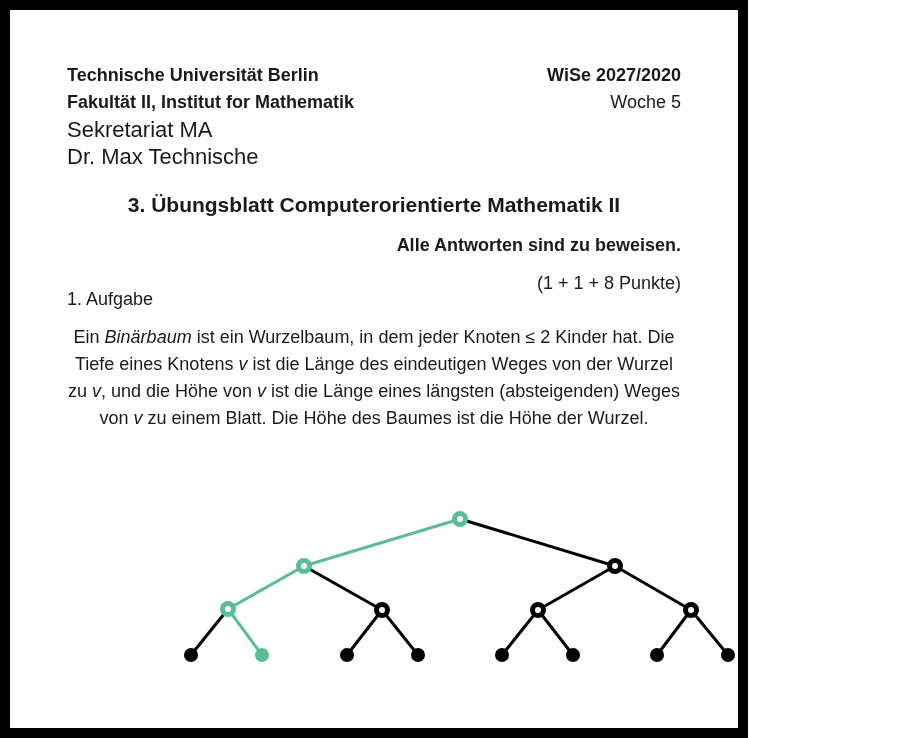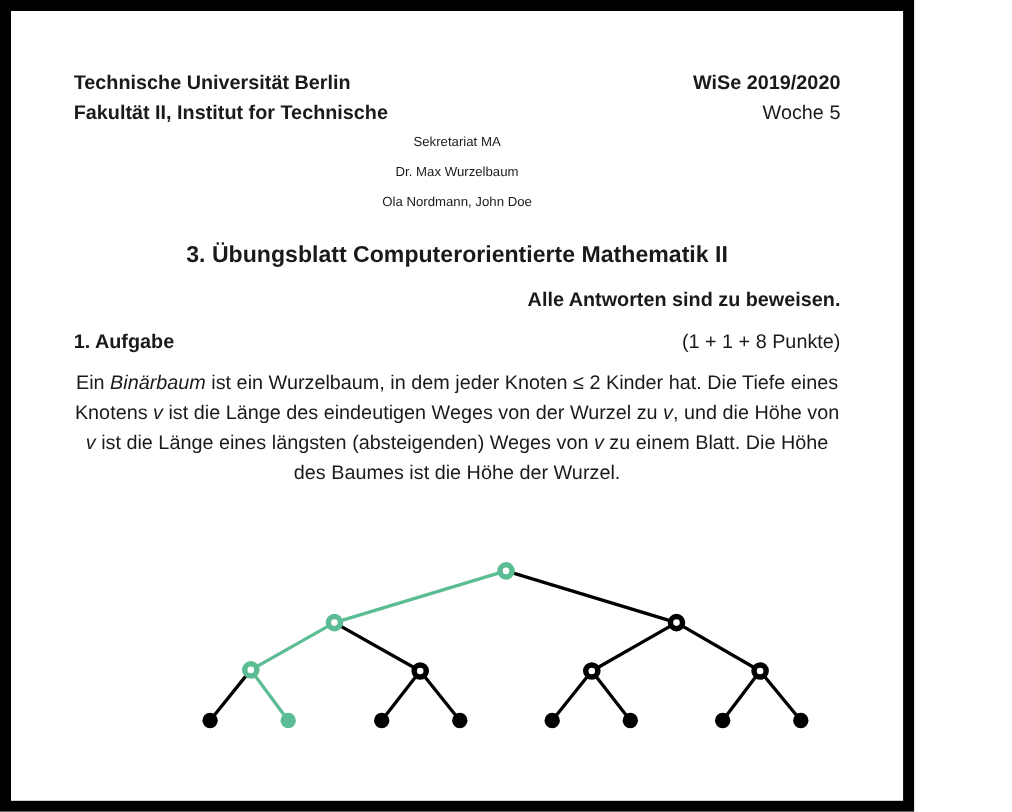--- a/index.html
+++ b/index.html
@@ -3,41 +3,40 @@
 <meta charset="utf-8">
 <style>
   html, body {
     margin: 0;
     padding: 0;
     background: #ffffff;
     font-family: "Liberation Sans", "DejaVu Sans", sans-serif;
   }
   .page {
     position: relative;
-    width: 831px;
+    width: 748px;
     height: 738px;
     box-sizing: border-box;
     border: 10px solid #000000;
     background: #ffffff;
     overflow: hidden;
   }
   .content {
     padding: 52px 57px 0 57px;
     color: #1a1a1a;
   }
   .hdr-row {
     display: flex;
     justify-content: space-between;
     font-size: 18px;
     line-height: 27px;
   }
   .hdr-line {
-    font-size: 12px;
+    font-size: 22px;
     line-height: 27px;
-    text-align: center;
   }
   .bold { font-weight: bold; }
   .doc-title {
     margin: 21px 0 0 0;
     text-align: center;
     font-size: 21px;
     line-height: 28px;
     font-weight: bold;
   }
   .due-line {
@@ -53,21 +52,21 @@
     line-height: 27px;
     font-weight: bold;
   }
   .task-row {
     margin-top: 11px;
     display: flex;
     justify-content: space-between;
     font-size: 18px;
     line-height: 27px;
   }
-  .task-label { font-weight: bold; }
+  .task-label { font-weight: normal; margin-top: 16px; }
   .task-paragraph {
     margin: 11px 0 0 0;
     font-size: 18px;
     line-height: 27px;
     text-align: center;
   }
   .task-paragraph em { font-style: italic; }
   .tree-figure {
     position: absolute;
     left: 0;
@@ -78,29 +77,28 @@
   }
 </style>
 </head>
 <body>
 
 <div class="page">
   <div class="content">
 
     <div class="hdr-row">
       <span class="bold">Technische Universität Berlin</span>
-      <span class="bold">WiSe 2019/2020</span>
+      <span class="bold">WiSe 2027/2020</span>
     </div>
     <div class="hdr-row">
-      <span class="bold">Fakultät II, Institut for Technische</span>
+      <span class="bold">Fakultät II, Institut for Mathematik</span>
       <span>Woche 5</span>
     </div>
     <div class="hdr-line">Sekretariat MA</div>
-    <div class="hdr-line">Dr. Max Wurzelbaum</div>
-    <div class="hdr-line">Ola Nordmann, John Doe</div>
+    <div class="hdr-line">Dr. Max Technische</div>
 
     <h1 class="doc-title">3. Übungsblatt Computerorientierte Mathematik II</h1>
 
 
     <div class="notice-line">Alle Antworten sind zu beweisen.</div>
 
     <div class="task-row">
       <span class="task-label">1. Aufgabe</span>
       <span>(1 + 1 + 8 Punkte)</span>
     </div>

